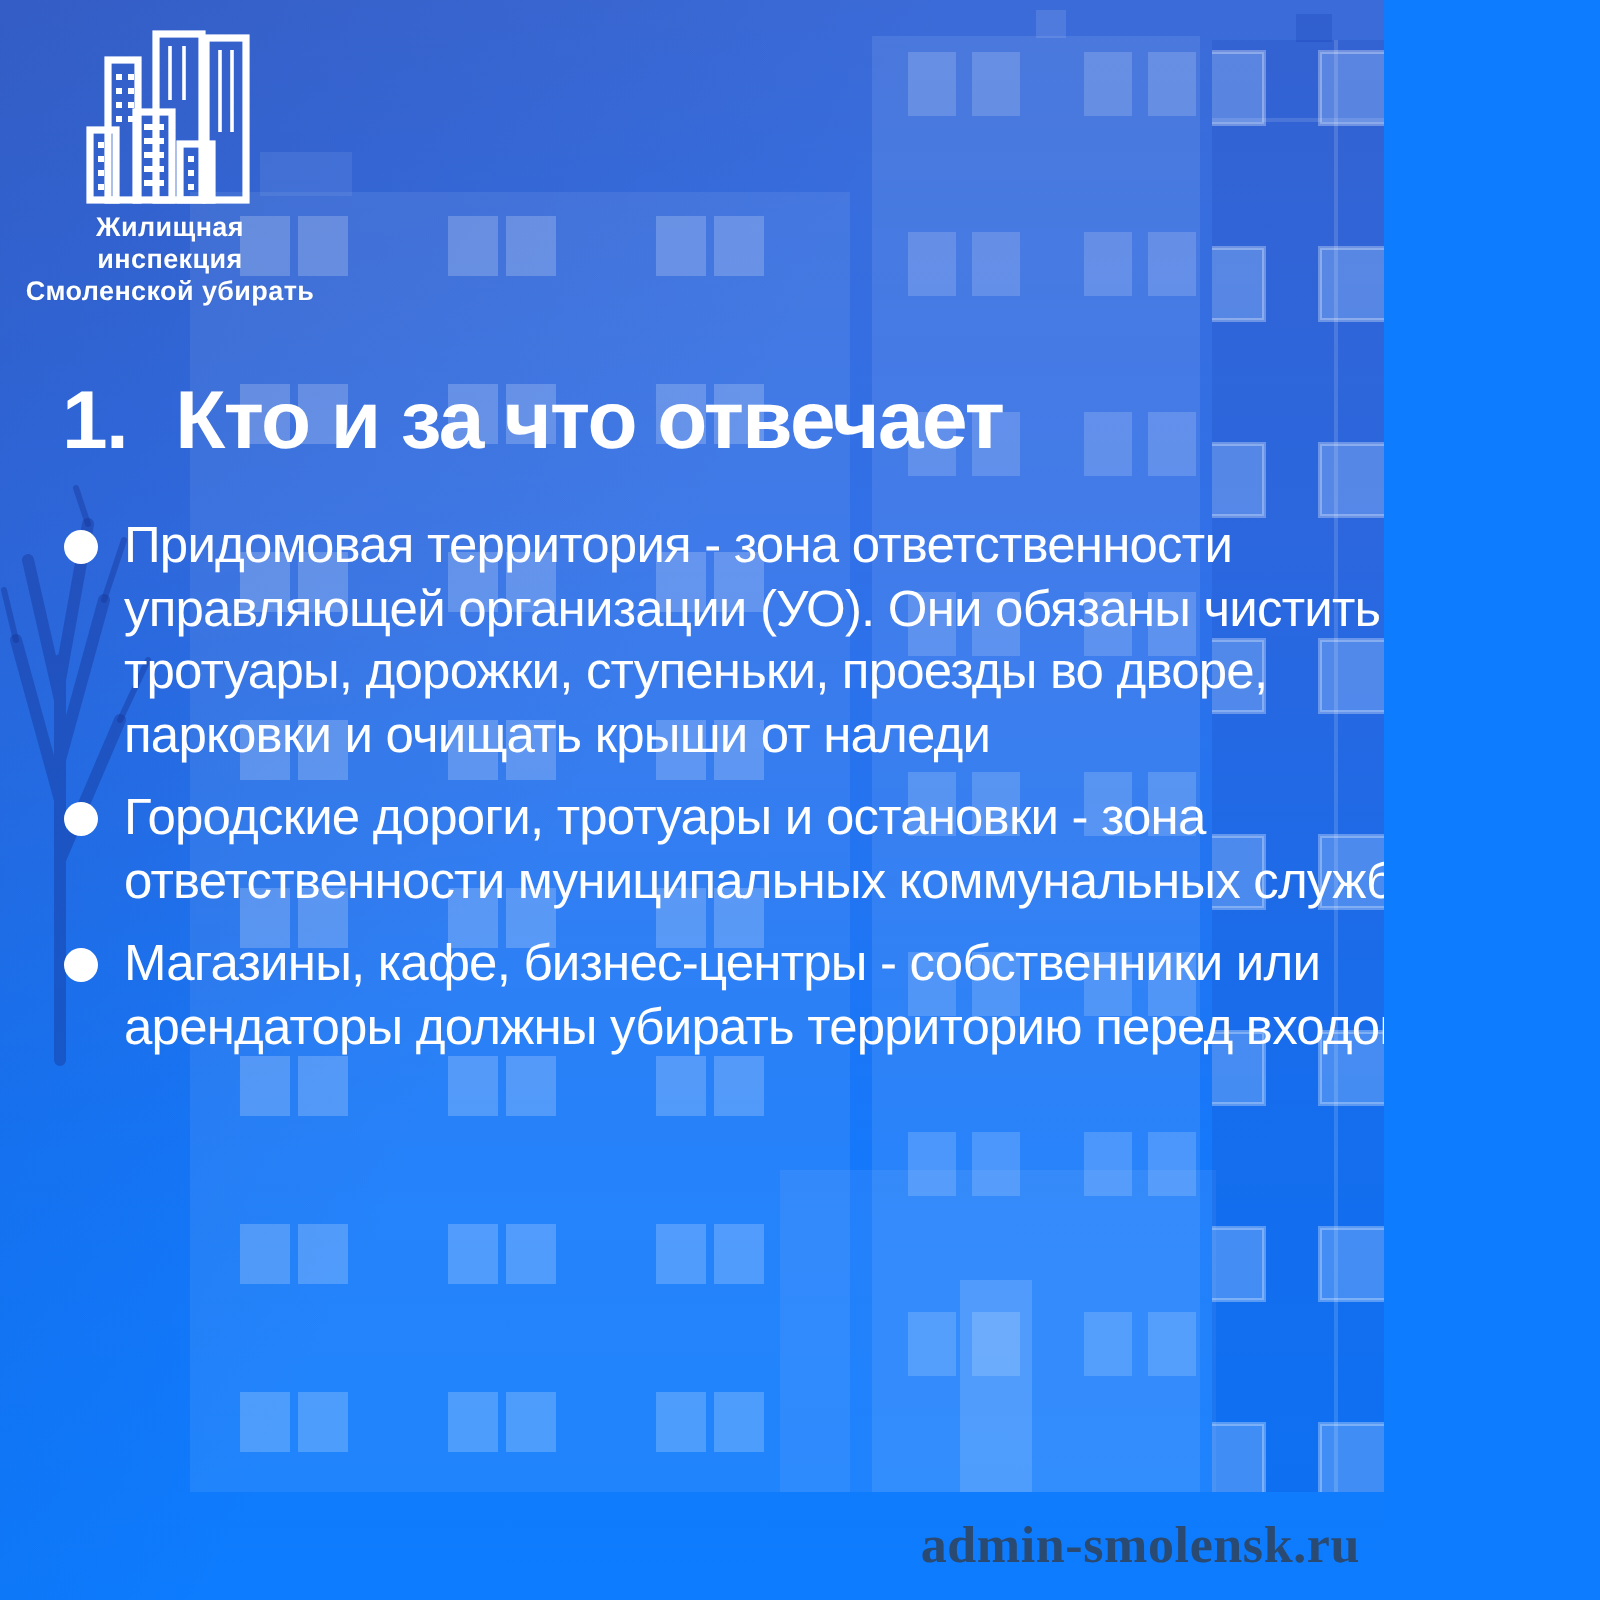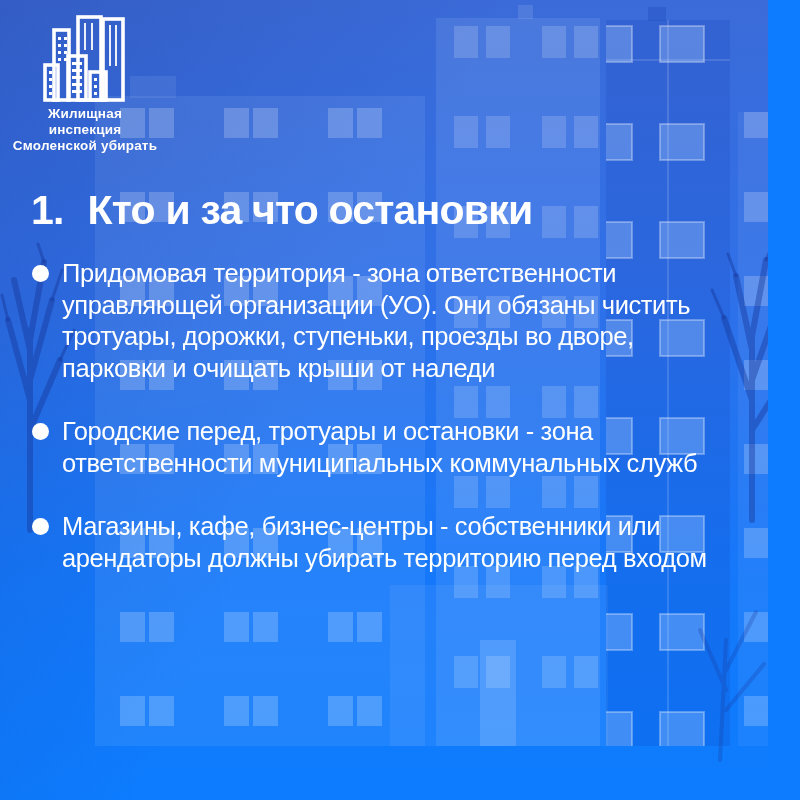--- a/index.html
+++ b/index.html
@@ -1,18 +1,18 @@
 <!DOCTYPE html>
 <html lang="ru"><head>
 <meta charset="utf-8">
 <style>
   html,body{margin:0;padding:0;background:#0d7cfe;}
   .poster{
     position:relative;
-    width:768px;height:800px;
+    width:692px;height:800px;
     overflow:hidden;
     font-family:"Liberation Sans","DejaVu Sans",sans-serif;
     color:#ffffff;
     background:
       linear-gradient(115deg, rgba(20,30,110,0.18) 0%, rgba(20,30,110,0) 45%),
       linear-gradient(180deg,#3b6bd8 0%, #3070e8 35%, #1578fa 72%, #0d7cfe 100%);
   }
   .bg{position:absolute;inset:0;}
   
   .logo{position:absolute;left:10px;top:10px;width:150px;text-align:center;}
@@ -23,21 +23,21 @@
   .title{
     position:absolute;left:31px;top:188px;margin:0;
     font-size:41px;font-weight:700;letter-spacing:-0.8px;line-height:1.1;
     white-space:nowrap;
   }
   .title .num{display:inline-block;margin-right:24px;}
   
   .bullets{
     position:absolute;left:32px;top:258px;width:720px;
     margin:0;padding:0;list-style:none;
-    display:flex;flex-direction:column;gap:32px;
+    display:flex;flex-direction:column;gap:10px;
   }
   .bullet{display:flex;align-items:flex-start;gap:13px;}
   .dot{flex:none;width:17px;height:17px;border-radius:50%;background:#ffffff;margin-top:7px;}
   .btxt{
     display:block;max-width:668px;
     font-size:25.5px;line-height:31.5px;font-weight:400;letter-spacing:-0.4px;
   }
   
   .footer{
     position:absolute;right:12px;bottom:12px;
@@ -146,31 +146,32 @@
         <line x1="68" y1="15" x2="68" y2="56"></line>
           <line x1="74" y1="15" x2="74" y2="56"></line>
       </g>
     </svg>
     <div class="logo-text">
       <div>Жилищная инспекция</div>
       <div>Смоленской убирать</div>
     </div>
   </header>
 
-  <h1 class="title"><span class="num">1.</span><span>Кто и за что остановки</span></h1>
+  <h1 class="title"><span class="num">1.</span><span>Кто и за что отвечает</span></h1>
 
   <ul class="bullets">
     <li class="bullet">
       <span class="dot"></span>
       <span class="btxt">Придомовая территория - зона ответственности управляющей организации (УО). Они обязаны чистить тротуары, дорожки, ступеньки, проезды во дворе, парковки и очищать крыши от наледи</span>
     </li>
     <li class="bullet">
       <span class="dot"></span>
-      <span class="btxt">Городские перед, тротуары и остановки - зона ответственности муниципальных коммунальных служб</span>
+      <span class="btxt">Городские дороги, тротуары и остановки - зона ответственности муниципальных коммунальных служб</span>
     </li>
     <li class="bullet">
       <span class="dot"></span>
       <span class="btxt">Магазины, кафе, бизнес-центры - собственники или арендаторы должны убирать территорию перед входом</span>
     </li>
   </ul>
 
+  <div class="footer">admin-smolensk.ru</div>
 
 </div>
 
 </body></html>

